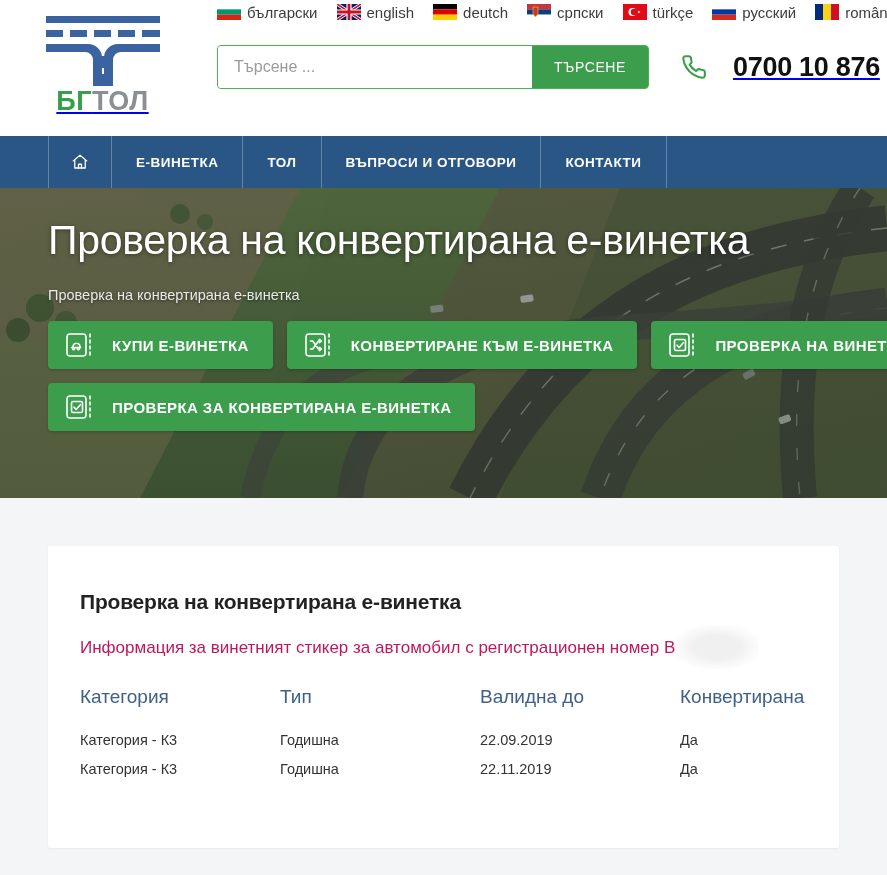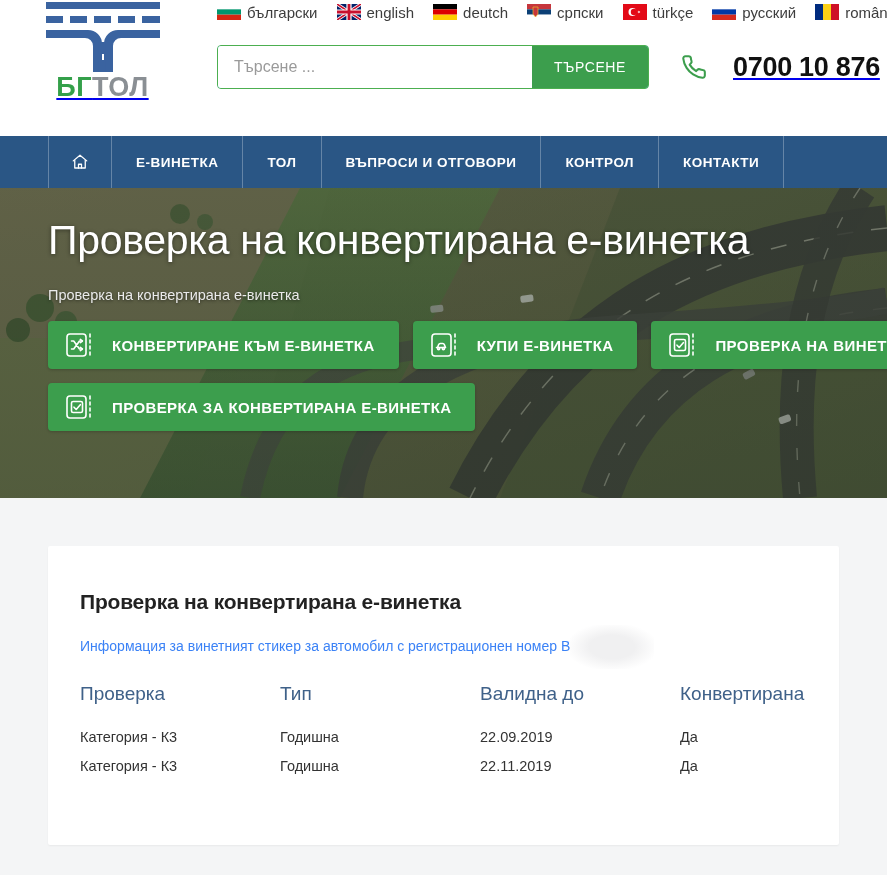--- a/index.html
+++ b/index.html
@@ -14,20 +14,21 @@
   
   .topbar {
     position: relative;
     height: 136px;
     background: #ffffff;
     display: flex;
     align-items: flex-start;
   }
   .logo-wrap {
     width: 205px;
+    padding-top: 14px;
     display: flex;
     flex-direction: column;
     align-items: center;
     flex: none;
   }
   .logo-mark { width: 122px; height: 72px; display:block; }
   .logo-text {
     font-size: 27px; font-weight: bold; letter-spacing: .5px;
     line-height: 1; margin-top: 2px;
   }
@@ -142,21 +143,21 @@
     background: #fff; border-radius: 2px;
     padding: 44px 32px 60px 32px;
     box-shadow: 0 1px 2px rgba(0,0,0,.05);
     min-height: 296px;
   }
   .card-title {
     font-size: 21px; font-weight: bold; color: #222;
     letter-spacing: -.2px;
   }
   .card-desc {
-    margin-top: 24px; font-size: 14px; color: #3b82f6;
+    margin-top: 24px; font-size: 17px; color: #be185d;
     position: relative; display: inline-block;
   }
   .redaction {
     position: absolute; left: 100%; top: -13px;
     width: 84px; height: 44px;
     background: radial-gradient(ellipse at center, #f0f0f1 38%, rgba(240,240,241,0) 78%);
   }
 
   table.vtable {
     width: 100%; margin-top: 28px;
@@ -297,23 +298,20 @@
   </a>
 
   <a class="nav-item" href="#">
       <span>Е-ВИНЕТКА</span>
     </a>
   <a class="nav-item" href="#">
       <span>ТОЛ</span>
     </a>
   <a class="nav-item" href="#">
       <span>ВЪПРОСИ И ОТГОВОРИ</span>
-    </a>
-  <a class="nav-item" href="#">
-      <span>КОНТРОЛ</span>
     </a>
   <a class="nav-item" href="#">
       <span>КОНТАКТИ</span>
     </a>
 
 </nav>
 
 <section class="hero">
 
   <svg class="hero-bg" viewBox="0 0 887 310" preserveAspectRatio="xMidYMid slice">
@@ -359,35 +357,35 @@
   <div class="hero-inner">
     <h1 class="hero-title">Проверка на конвертирана е-винетка</h1>
     <div class="hero-sub">Проверка на конвертирана е-винетка</div>
 
     <div class="hero-btns">
 
       <a class="hbtn" href="#">
         <svg width="30" height="26" viewBox="0 0 30 26" fill="none" stroke="#ffffff" stroke-width="1.6">
           <rect x="1" y="2" width="19" height="22" rx="3"></rect>
           <path d="M24 2v3M24 8v3M24 14v3M24 20v3" stroke-linecap="round"></path>
-          <path d="M5.5 9h2.2l5.8 8h2.5M5.5 17h2.2l5.8-8h2.5" stroke-linecap="round" stroke-linejoin="round"></path>
-          <path d="M14.3 7.4L16.4 9l-2.1 1.6M14.3 15.4L16.4 17l-2.1 1.6" stroke-linecap="round" stroke-linejoin="round"></path>
-        </svg>
-        <span>КОНВЕРТИРАНЕ КЪМ Е-ВИНЕТКА</span>
+          <path d="M5.5 15.5h9M6.5 15.5l1.2-3a1.6 1.6 0 0 1 1.5-1h2.6a1.6 1.6 0 0 1 1.5 1l1.2 3" stroke-linecap="round" stroke-linejoin="round"></path>
+          <circle cx="7.6" cy="16.6" r="1.1"></circle>
+            <circle cx="12.4" cy="16.6" r="1.1"></circle>
+        </svg>
+        <span>КУПИ Е-ВИНЕТКА</span>
       </a>
 
       <a class="hbtn" href="#">
         <svg width="30" height="26" viewBox="0 0 30 26" fill="none" stroke="#ffffff" stroke-width="1.6">
           <rect x="1" y="2" width="19" height="22" rx="3"></rect>
           <path d="M24 2v3M24 8v3M24 14v3M24 20v3" stroke-linecap="round"></path>
-          <path d="M5.5 15.5h9M6.5 15.5l1.2-3a1.6 1.6 0 0 1 1.5-1h2.6a1.6 1.6 0 0 1 1.5 1l1.2 3" stroke-linecap="round" stroke-linejoin="round"></path>
-          <circle cx="7.6" cy="16.6" r="1.1"></circle>
-            <circle cx="12.4" cy="16.6" r="1.1"></circle>
-        </svg>
-        <span>КУПИ Е-ВИНЕТКА</span>
+          <path d="M5.5 9h2.2l5.8 8h2.5M5.5 17h2.2l5.8-8h2.5" stroke-linecap="round" stroke-linejoin="round"></path>
+          <path d="M14.3 7.4L16.4 9l-2.1 1.6M14.3 15.4L16.4 17l-2.1 1.6" stroke-linecap="round" stroke-linejoin="round"></path>
+        </svg>
+        <span>КОНВЕРТИРАНЕ КЪМ Е-ВИНЕТКА</span>
       </a>
 
       <a class="hbtn" href="#">
         <svg width="30" height="26" viewBox="0 0 30 26" fill="none" stroke="#ffffff" stroke-width="1.6">
           <rect x="1" y="2" width="19" height="22" rx="3"></rect>
           <path d="M24 2v3M24 8v3M24 14v3M24 20v3" stroke-linecap="round"></path>
           <rect x="5.5" y="7.5" width="11" height="11" rx="1.6"></rect>
           <path d="M8 13.2l2.2 2.3 4.1-4.8" stroke-linecap="round" stroke-linejoin="round"></path>
         </svg>
         <span>ПРОВЕРКА НА ВИНЕТКА</span>
@@ -419,21 +417,21 @@
 
     <table class="vtable">
       <colgroup>
         <col class="col1">
           <col class="col2">
           <col class="col3">
           <col class="col4">
       </colgroup>
       <thead>
         <tr>
-          <th>Проверка</th>
+          <th>Категория</th>
           <th>Тип</th>
           <th>Валидна до</th>
           <th>Конвертирана</th>
         </tr>
       </thead>
       <tbody>
         <tr>
           <td>Категория - К3</td>
           <td>Годишна</td>
           <td>22.09.2019</td>

